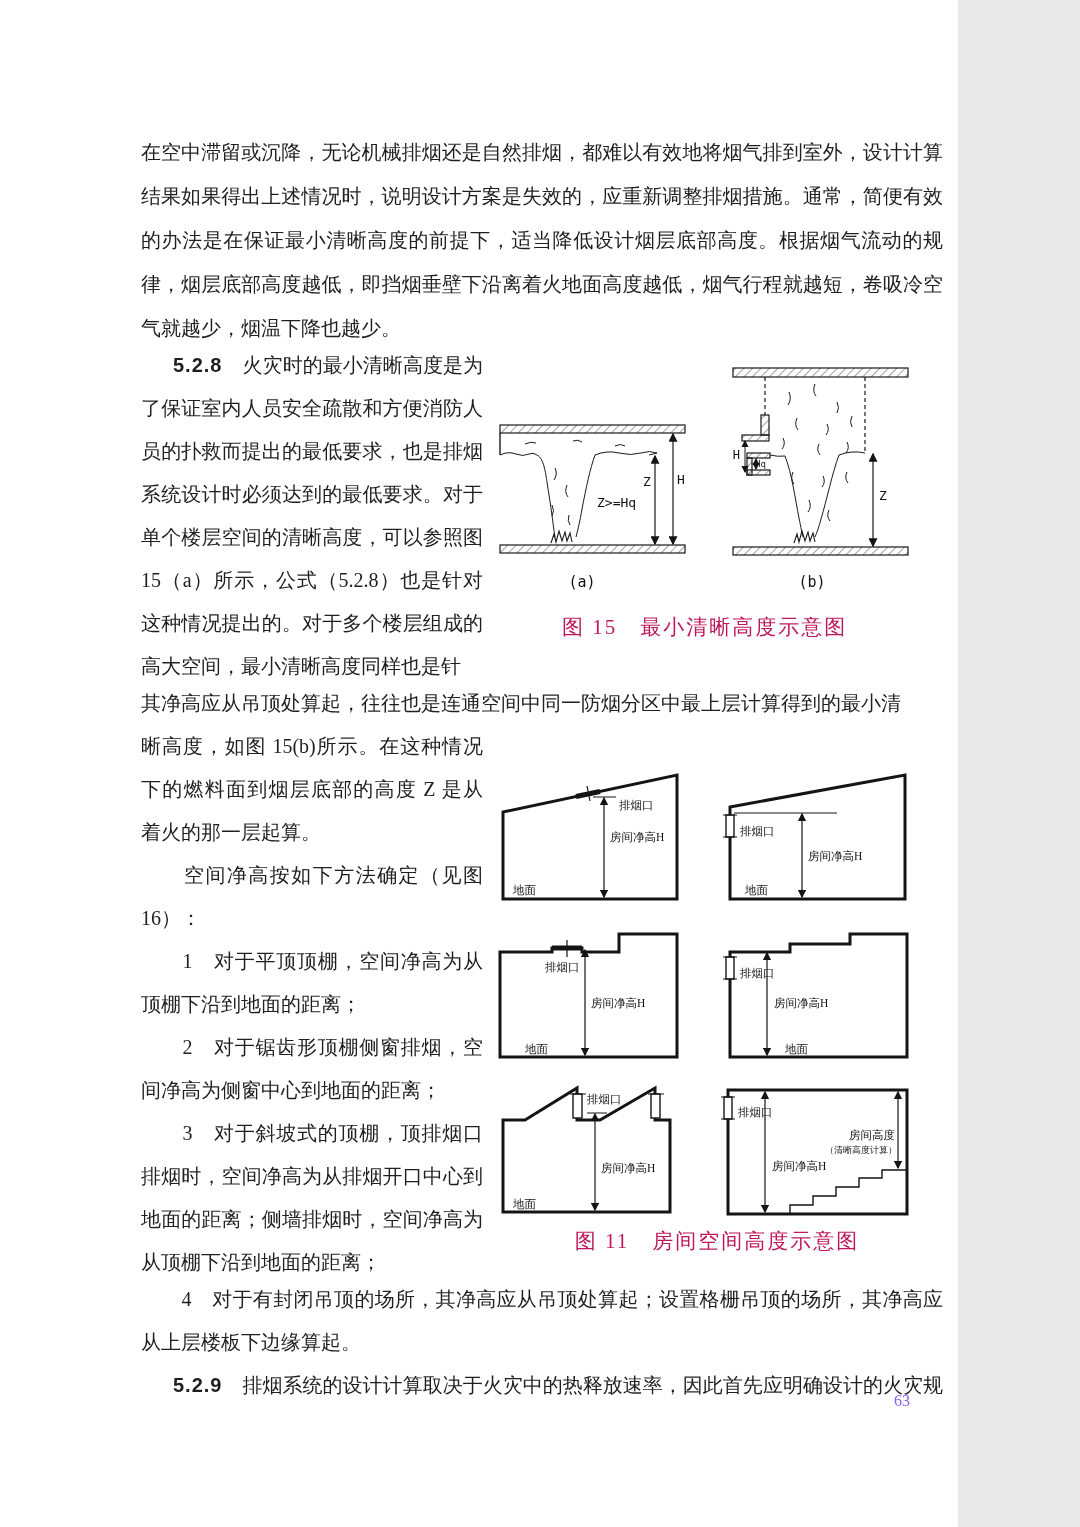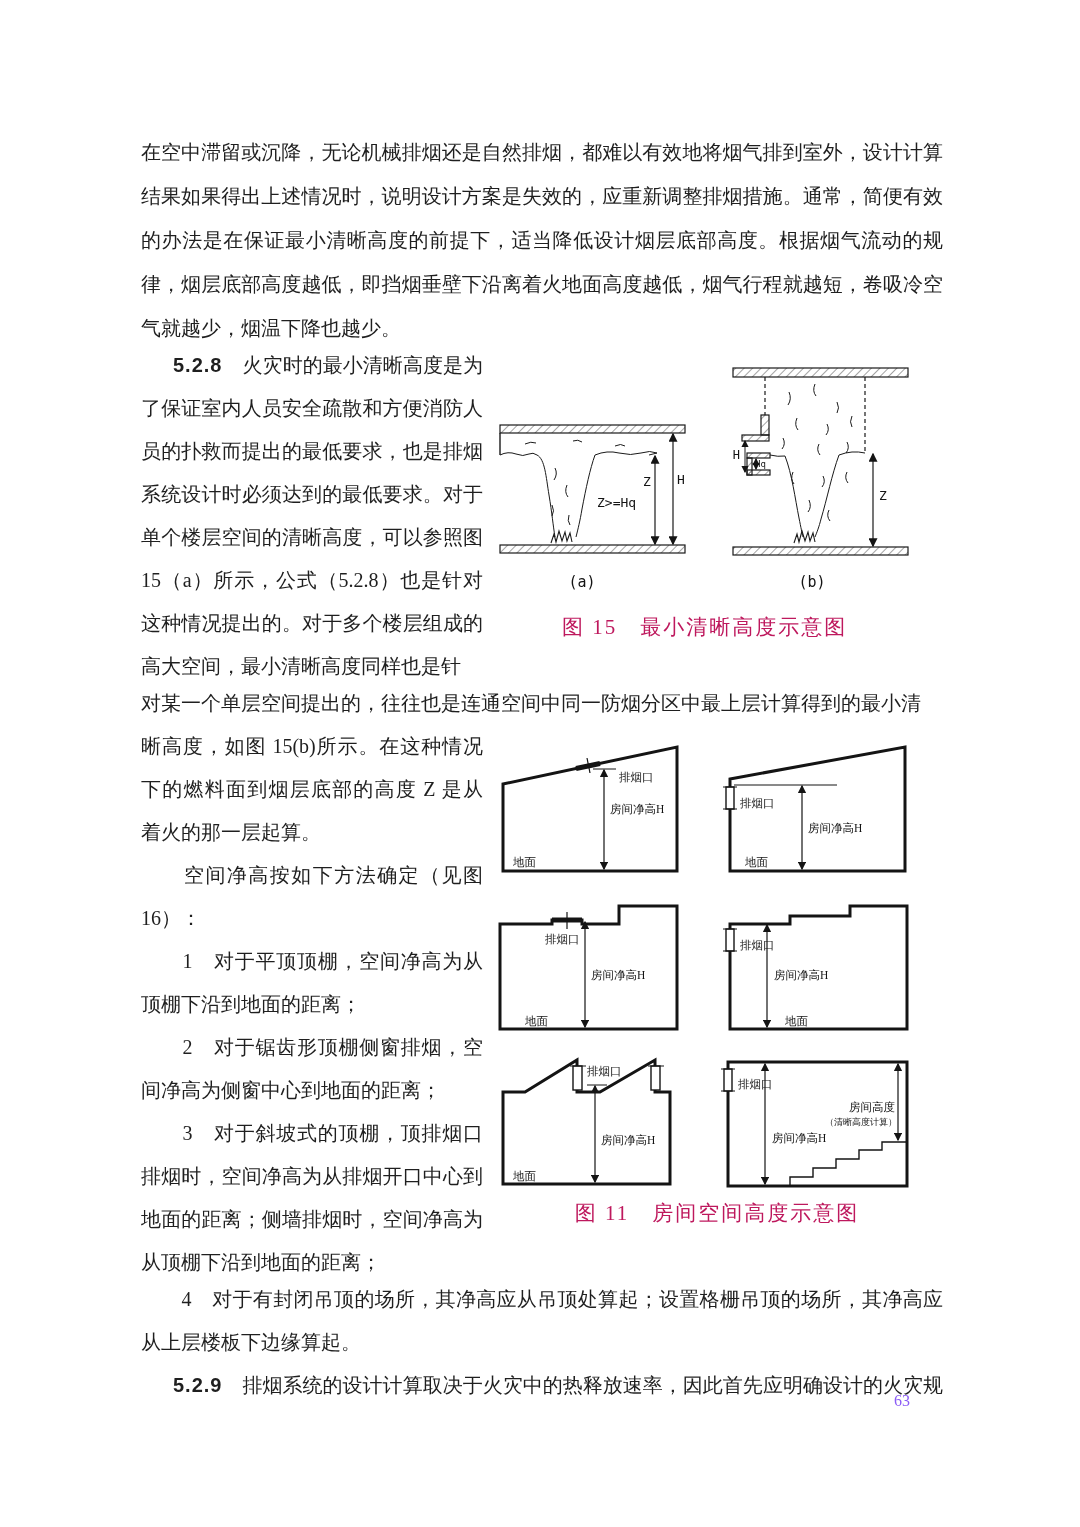--- a/index.html
+++ b/index.html
@@ -1,16 +1,16 @@
 <!DOCTYPE html>
 <html><head>
 <meta charset="utf-8">
 <style>
   html,body{margin:0;padding:0;background:#e9e9e9;}
-  #page{position:relative;width:1080px;height:1527px;background:#ffffff;overflow:hidden;
+  #page{position:relative;width:958px;height:1527px;background:#ffffff;overflow:hidden;
         font-family:"Liberation Serif","DejaVu Serif",serif;color:#1f1f1f;text-decoration:underline;}
   .txt{position:absolute;font-size:20px;line-height:43px;text-align:justify;overflow:hidden;}
   .txt p{margin:0;padding:0;}
   .p1{line-height:44px;}
   .secnum{font-family:"Liberation Sans","DejaVu Sans",sans-serif;font-weight:bold;letter-spacing:1px;margin-left:32px;}
   .fig{position:absolute;}
   .figcap{position:absolute;width:100%;text-align:center;font-size:21px;letter-spacing:2px;color:#be185d;}
   .pagenum{position:absolute;font-size:16px;color:#8b5cf6;}
   svg text{font-family:"Liberation Serif","DejaVu Serif",serif;fill:#141414;}
   svg .cad{font-family:"DejaVu Sans Mono","Liberation Mono",monospace;}
@@ -22,21 +22,21 @@
 
   <div class="txt p1" style="top:130px;left:141px;width:802px;height:220px;">
     <p><span>在空中滞留或沉降，无论机械排烟还是自然排烟，都难以有效地将烟气排到室外，设计计算结果如果得出上述情况时，说明设计方案是失效的，应重新调整排烟措施。通常，简便有效的办法是在保证最小清晰高度的前提下，适当降低设计烟层底部高度。根据烟气流动的规律，烟层底部高度越低，即挡烟垂壁下沿离着火地面高度越低，烟气行程就越短，卷吸冷空气就越少，烟温下降也越少。</span></p>
   </div>
 
   <div class="txt" style="top:344px;left:141px;width:342px;height:344px;">
     <p><span class="secnum">5.2.8</span><span>　火灾时的最小清晰高度是为了保证室内人员安全疏散和方便消防人员的扑救而提出的最低要求，也是排烟系统设计时必须达到的最低要求。对于单个楼层空间的清晰高度，可以参照图 15（a）所示，公式（5.2.8）也是针对这种情况提出的。对于多个楼层组成的高大空间，最小清晰高度同样也是针</span></p>
   </div>
 
   <div class="txt" style="top:682px;left:141px;width:802px;height:43px;">
-    <p><span>对某一个单层空间提出的，往往也是连通空间中同一防烟分区中最上层计算得到的最小清</span></p>
+    <p><span>其净高应从吊顶处算起，往往也是连通空间中同一防烟分区中最上层计算得到的最小清</span></p>
   </div>
 
   <div class="txt" style="top:725px;left:141px;width:342px;">
     <p style="height:129px;"><span>晰高度，如图 15(b)所示。在这种情况下的燃料面到烟层底部的高度 Z 是从着火的那一层起算。</span></p>
     <p style="height:86px;"><span>　　空间净高按如下方法确定（见图16）：</span></p>
     <p style="height:86px;"><span>　　1　对于平顶顶棚，空间净高为从顶棚下沿到地面的距离；</span></p>
     <p style="height:86px;"><span>　　2　对于锯齿形顶棚侧窗排烟，空间净高为侧窗中心到地面的距离；</span></p>
     <p style="height:172px;"><span>　　3　对于斜坡式的顶棚，顶排烟口排烟时，空间净高为从排烟开口中心到地面的距离；侧墙排烟时，空间净高为从顶棚下沿到地面的距离；</span></p>
   </div>
 
@@ -130,21 +130,21 @@
         <line x1="376" y1="94" x2="376" y2="186" stroke-width="1.2" marker-start="url(#ar15)" marker-end="url(#ar15)"></line>
       </g>
       <text class="cad" x="243" y="99" font-size="12" text-anchor="end">H</text>
       <text class="cad" x="258" y="107" font-size="9">Hq</text>
       <text class="cad" x="382" y="140" font-size="13">Z</text>
       <text class="cad" x="315" y="227" font-size="15" text-anchor="middle">(b)</text>
     </svg>
     <div class="figcap" style="top:253px;">图 15　最小清晰高度示意图</div>
   </div>
 
-  <div class="fig" style="top:739px;left:497px;width:440px;height:500px;">
+  <div class="fig" style="top:767px;left:497px;width:440px;height:500px;">
     <svg width="440" height="452" viewBox="0 0 440 452">
       <defs>
         <marker id="ar16" viewBox="0 0 10 10" refX="8.5" refY="5" markerWidth="7" markerHeight="7" orient="auto-start-reverse">
           <path d="M0,0 L10,5 L0,10 Z" fill="#141414"></path>
         </marker>
       </defs>
 
       <g stroke="#141414" fill="none">
         <path d="M6,45 L180,8 L180,132 L6,132 Z" stroke-width="3"></path>
         <line x1="79" y1="29.5" x2="103" y2="24.5" stroke-width="5"></line>

